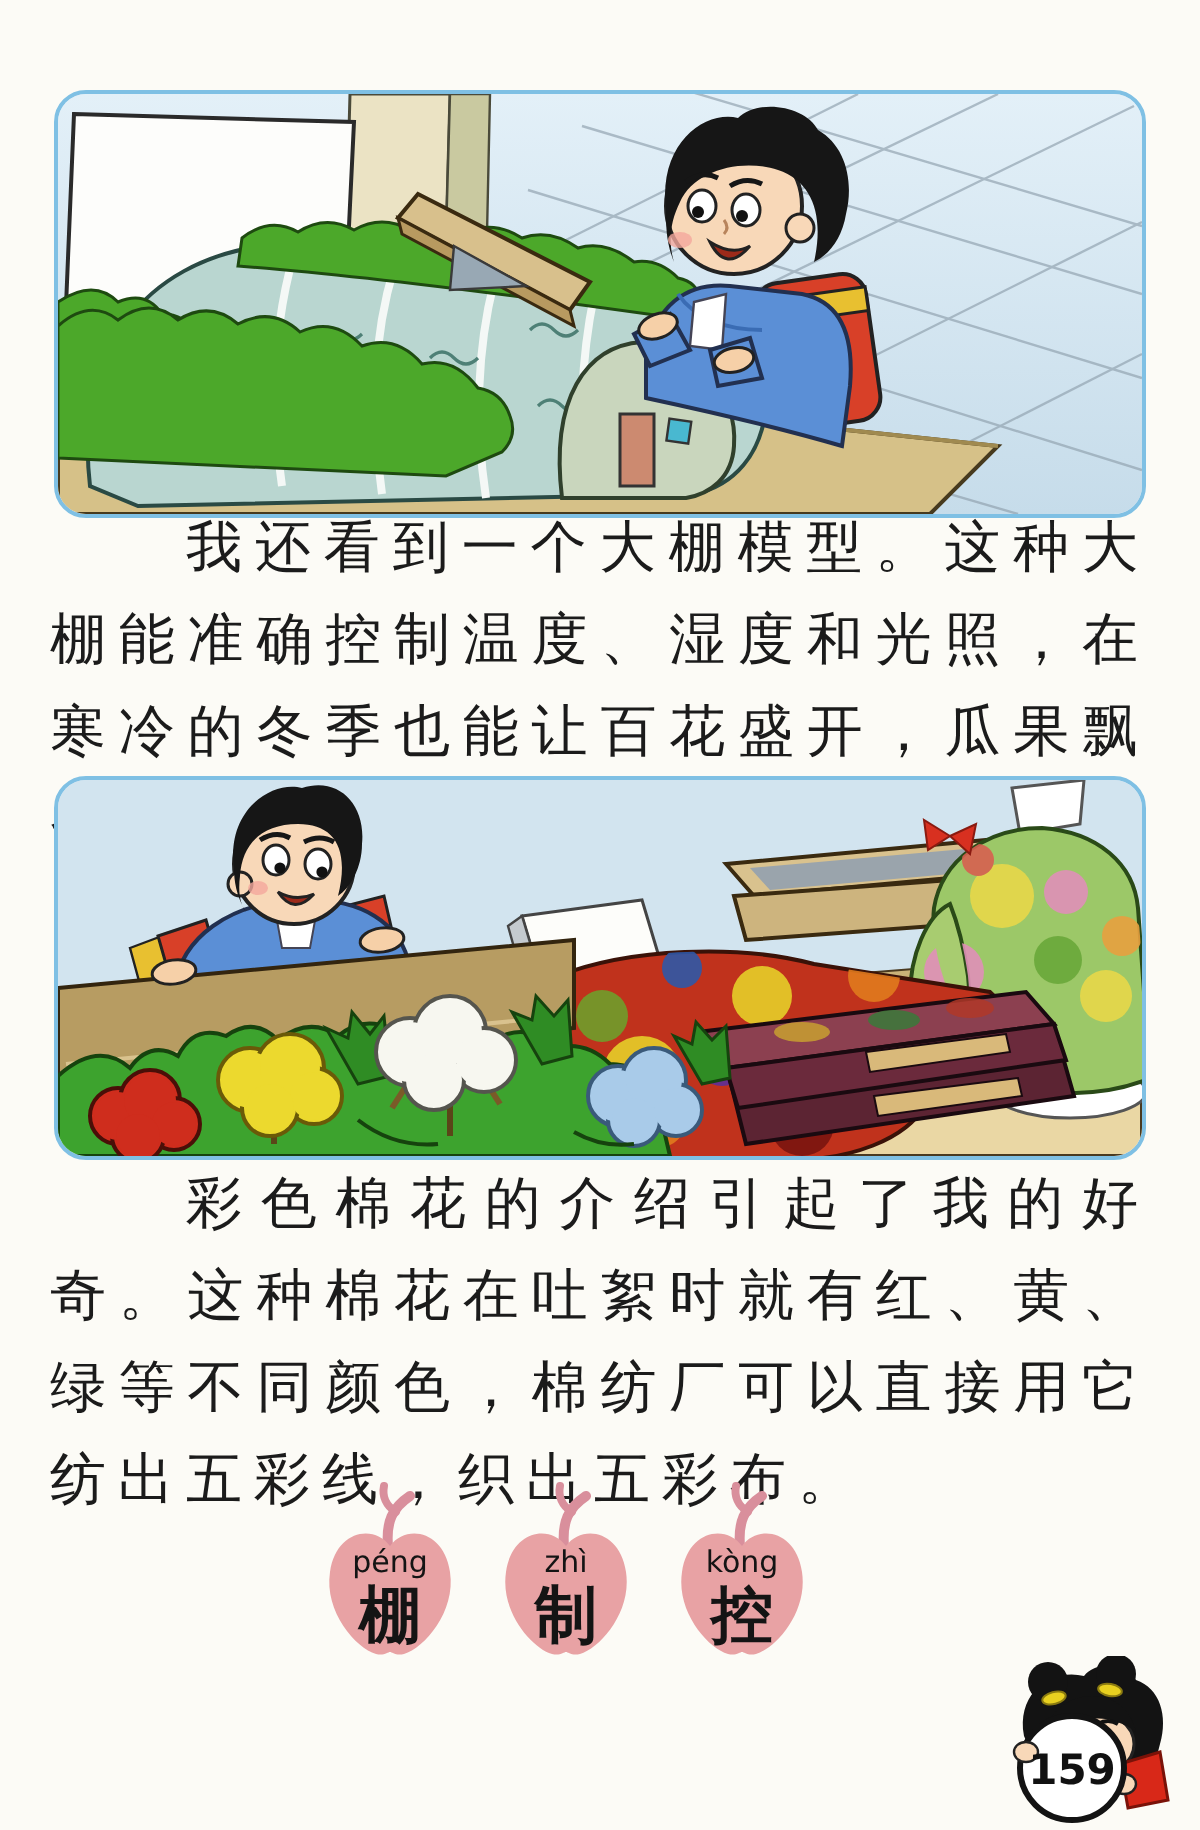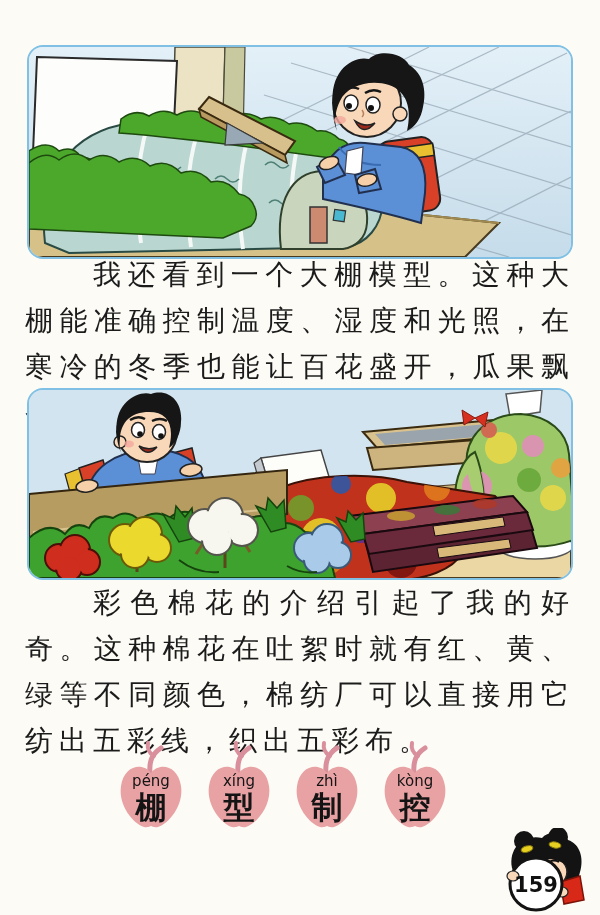--- a/index.html
+++ b/index.html
@@ -308,27 +308,20 @@
     <div class="vocab-apple">
       <svg viewBox="0 0 70 92">
           <use href="#apple-shape"></use>
         <text class="pinyin" x="35" y="44">péng</text>
         <text class="hanzi" x="35" y="76">棚</text>
       </svg>
     </div>
     <div class="vocab-apple">
       <svg viewBox="0 0 70 92">
           <use href="#apple-shape"></use>
-        <text class="pinyin" x="35" y="44">xíng</text>
-        <text class="hanzi" x="35" y="76">型</text>
-      </svg>
-    </div>
-    <div class="vocab-apple">
-      <svg viewBox="0 0 70 92">
-          <use href="#apple-shape"></use>
         <text class="pinyin" x="35" y="44">zhì</text>
         <text class="hanzi" x="35" y="76">制</text>
       </svg>
     </div>
     <div class="vocab-apple">
       <svg viewBox="0 0 70 92">
           <use href="#apple-shape"></use>
         <text class="pinyin" x="35" y="44">kòng</text>
         <text class="hanzi" x="35" y="76">控</text>
       </svg>

